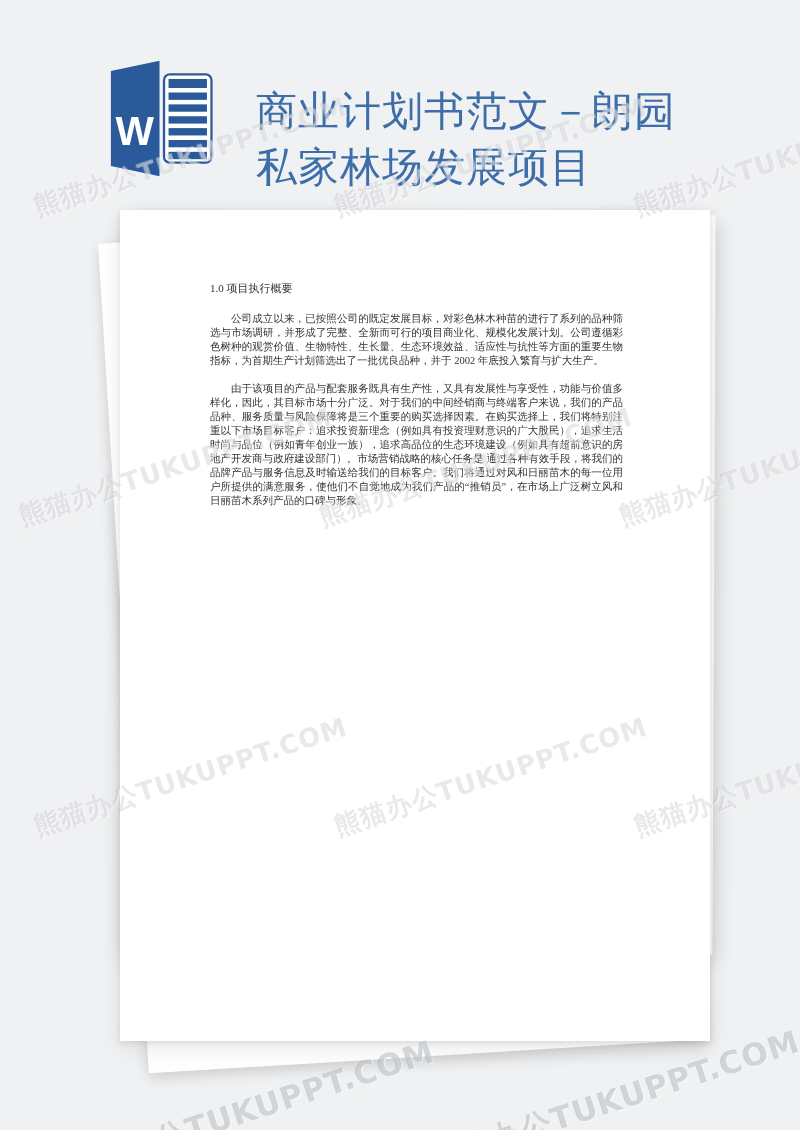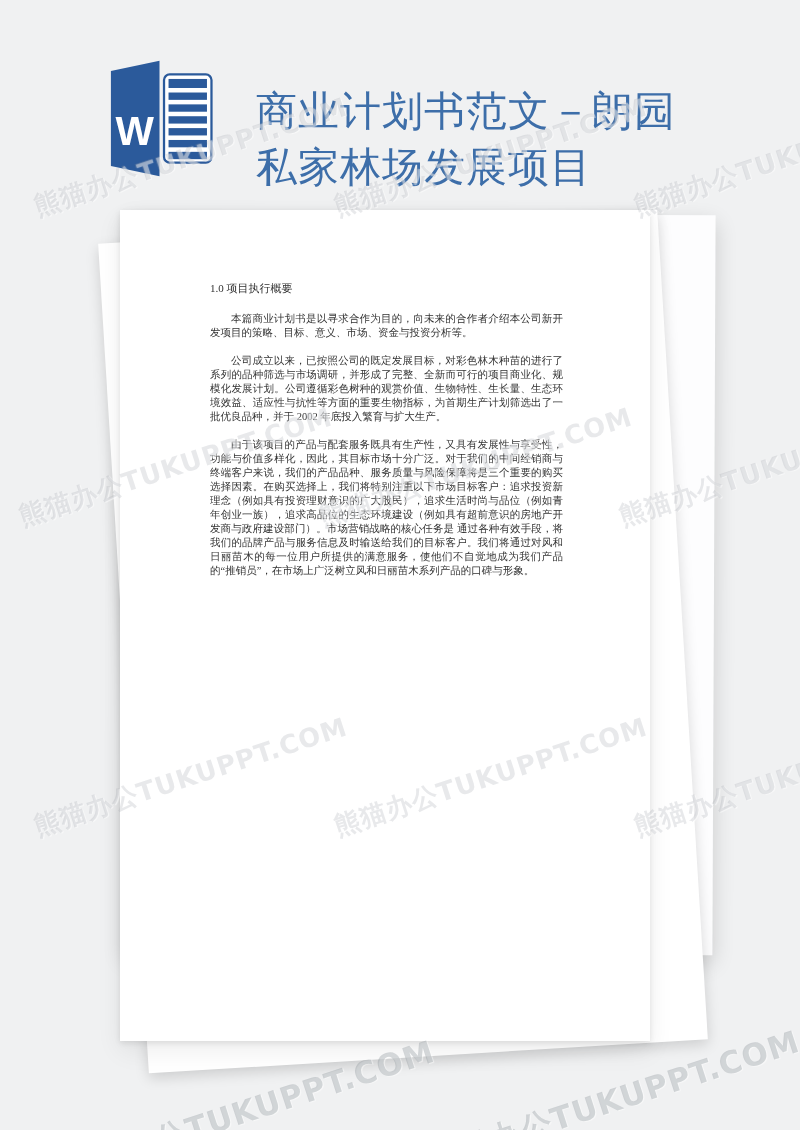--- a/index.html
+++ b/index.html
@@ -31,21 +31,21 @@
     box-shadow:0 8px 22px rgba(0,0,0,.16);
     z-index:1;
   }
   .sheet-back-left{
     left:123px;top:226px;width:560px;height:831px;
     transform:rotate(-3.5deg);
     box-shadow:0 5px 14px rgba(0,0,0,.15);
     z-index:2;
   }
   .page-main{
-    left:120px;top:210px;width:530px;height:831px;
+    left:120px;top:210px;width:590px;height:831px;
     box-shadow:0 2px 6px rgba(0,0,0,.10), 0 10px 24px rgba(0,0,0,.07);
     z-index:3;
     box-sizing:border-box;
     padding:71px 87px 0 90px;
   }
 
   
   .doc-heading{
     margin:0;
     font-size:11px;line-height:14px;font-weight:400;
@@ -108,21 +108,20 @@
   <text x="28" y="68" text-anchor="middle" dominant-baseline="middle" font-family="Liberation Sans, sans-serif" font-size="36" font-weight="700" fill="#ffffff">W</text>
 </svg>
 
 <h1 class="doc-title"><span>商业计划书范文－朗园</span><br>
   <span>私家林场发展项目</span>
 </h1>
 
 <div class="sheet page-main">
   <h2 class="doc-heading">1.0 项目执行概要</h2>
   <div class="doc-body" id="doc-body">
-      <p>本篇商业计划书是以寻求合作为目的，向未来的合作者介绍本公司新开发项目的策略、目标、意义、市场、资金与投资分析等。</p>
       <p>公司成立以来，已按照公司的既定发展目标，对彩色林木种苗的进行了系列的品种筛选与市场调研，并形成了完整、全新而可行的项目商业化、规模化发展计划。公司遵循彩色树种的观赏价值、生物特性、生长量、生态环境效益、适应性与抗性等方面的重要生物指标，为首期生产计划筛选出了一批优良品种，并于 2002 年底投入繁育与扩大生产。</p>
       <p>由于该项目的产品与配套服务既具有生产性，又具有发展性与享受性，功能与价值多样化，因此，其目标市场十分广泛。对于我们的中间经销商与终端客户来说，我们的产品品种、服务质量与风险保障将是三个重要的购买选择因素。在购买选择上，我们将特别注重以下市场目标客户：追求投资新理念（例如具有投资理财意识的广大股民），追求生活时尚与品位（例如青年创业一族），追求高品位的生态环境建设（例如具有超前意识的房地产开发商与政府建设部门）。市场营销战略的核心任务是 通过各种有效手段，将我们的品牌产品与服务信息及时输送给我们的目标客户。我们将通过对风和日丽苗木的每一位用户所提供的满意服务，使他们不自觉地成为我们产品的“推销员”，在市场上广泛树立风和日丽苗木系列产品的口碑与形象。</p>
     </div>
 </div>
 
 <div class="wm-layer" id="wm-layer">
     <span class="wm" style="left: 35px; top: 190px;">熊猫办公TUKUPPT.COM</span>
     <span class="wm" style="left: 335px; top: 190px;">熊猫办公TUKUPPT.COM</span>
     <span class="wm" style="left: 635px; top: 190px;">熊猫办公TUKUPPT.COM</span>
     <span class="wm" style="left: 20px; top: 500px;">熊猫办公TUKUPPT.COM</span>

